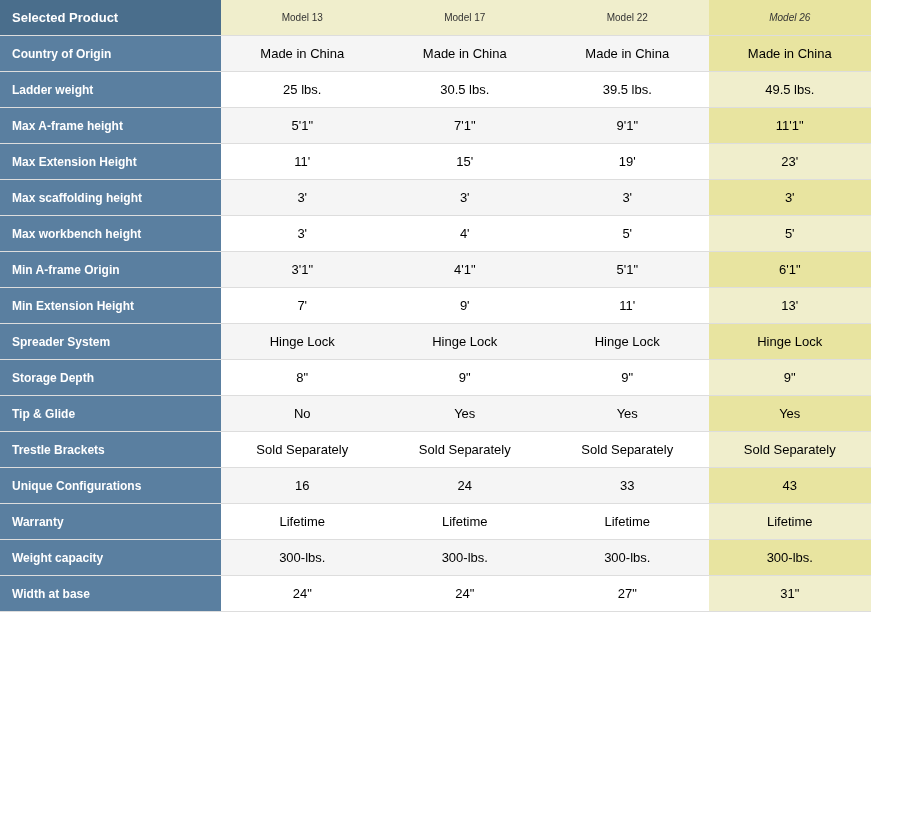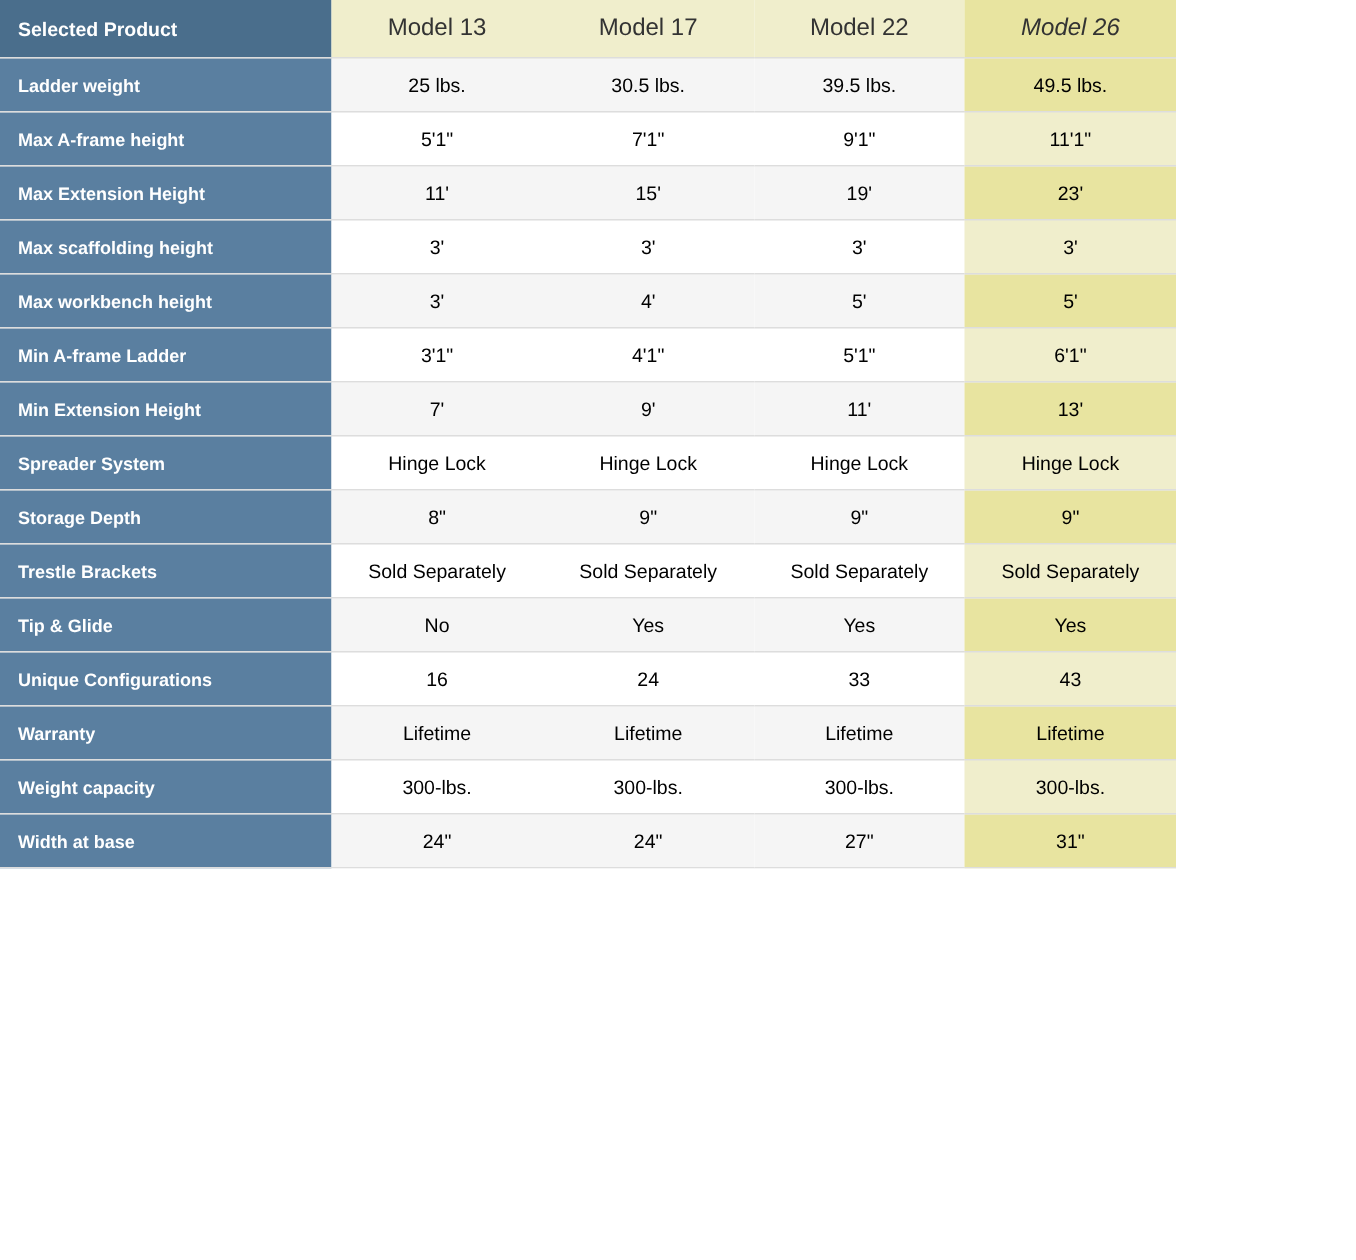--- a/index.html
+++ b/index.html
@@ -2,21 +2,21 @@
 <html><head>
   <meta charset="utf-8">
   <style>
     * { box-sizing: border-box; margin: 0; padding: 0; }
     body {
       font-family: Arial, sans-serif;
       font-size: 13px;
       background: #fff;
     }
     .comparison-table {
-      width: 784px;
+      width: 871px;
       border-collapse: collapse;
     }
     .comparison-table th,
     .comparison-table td {
       padding: 10px 12px;
       text-align: center;
       border-bottom: 1px solid #ddd;
     }
     .comparison-table th.label-col,
     .comparison-table td.label-col {
@@ -24,21 +24,21 @@
       width: 221px;
       font-weight: bold;
       color: #fff;
       background-color: #5a7fa0;
       font-size: 12px;
     }
     .comparison-table thead th {
       background-color: #f0eecc;
       font-weight: normal;
       color: #333;
-      font-size: 16px;
+      font-size: 10px;
     }
     .comparison-table thead th.label-col {
       background-color: #4a6e8c;
       color: #fff;
       font-weight: bold;
       font-size: 13px;
     }
     .comparison-table thead th.highlighted {
       background-color: #e8e4a0;
       font-style: italic;
@@ -66,20 +66,27 @@
   <thead>
     <tr>
       <th class="label-col">Selected Product</th>
       <th>Model 13</th>
       <th>Model 17</th>
       <th>Model 22</th>
       <th class="highlighted">Model 26</th>
     </tr>
   </thead>
   <tbody id="table-body">
+  <tr>
+        <td class="label-col">Country of Origin</td>
+        <td>Made in China</td>
+        <td>Made in China</td>
+        <td>Made in China</td>
+        <td class="col-highlighted">Made in China</td>
+      </tr>
       <tr>
         <td class="label-col">Ladder weight</td>
         <td>25 lbs.</td>
         <td>30.5 lbs.</td>
         <td>39.5 lbs.</td>
         <td class="col-highlighted">49.5 lbs.</td>
       </tr>
       <tr>
         <td class="label-col">Max A-frame height</td>
         <td>5'1"</td>
@@ -102,21 +109,21 @@
         <td class="col-highlighted">3'</td>
       </tr>
       <tr>
         <td class="label-col">Max workbench height</td>
         <td>3'</td>
         <td>4'</td>
         <td>5'</td>
         <td class="col-highlighted">5'</td>
       </tr>
       <tr>
-        <td class="label-col">Min A-frame Ladder</td>
+        <td class="label-col">Min A-frame Origin</td>
         <td>3'1"</td>
         <td>4'1"</td>
         <td>5'1"</td>
         <td class="col-highlighted">6'1"</td>
       </tr>
       <tr>
         <td class="label-col">Min Extension Height</td>
         <td>7'</td>
         <td>9'</td>
         <td>11'</td>
@@ -130,32 +137,32 @@
         <td class="col-highlighted">Hinge Lock</td>
       </tr>
       <tr>
         <td class="label-col">Storage Depth</td>
         <td>8"</td>
         <td>9"</td>
         <td>9"</td>
         <td class="col-highlighted">9"</td>
       </tr>
       <tr>
+        <td class="label-col">Tip &amp; Glide</td>
+        <td>No</td>
+        <td>Yes</td>
+        <td>Yes</td>
+        <td class="col-highlighted">Yes</td>
+      </tr>
+      <tr>
         <td class="label-col">Trestle Brackets</td>
         <td>Sold Separately</td>
         <td>Sold Separately</td>
         <td>Sold Separately</td>
         <td class="col-highlighted">Sold Separately</td>
-      </tr>
-      <tr>
-        <td class="label-col">Tip &amp; Glide</td>
-        <td>No</td>
-        <td>Yes</td>
-        <td>Yes</td>
-        <td class="col-highlighted">Yes</td>
       </tr>
       <tr>
         <td class="label-col">Unique Configurations</td>
         <td>16</td>
         <td>24</td>
         <td>33</td>
         <td class="col-highlighted">43</td>
       </tr>
       <tr>
         <td class="label-col">Warranty</td>

